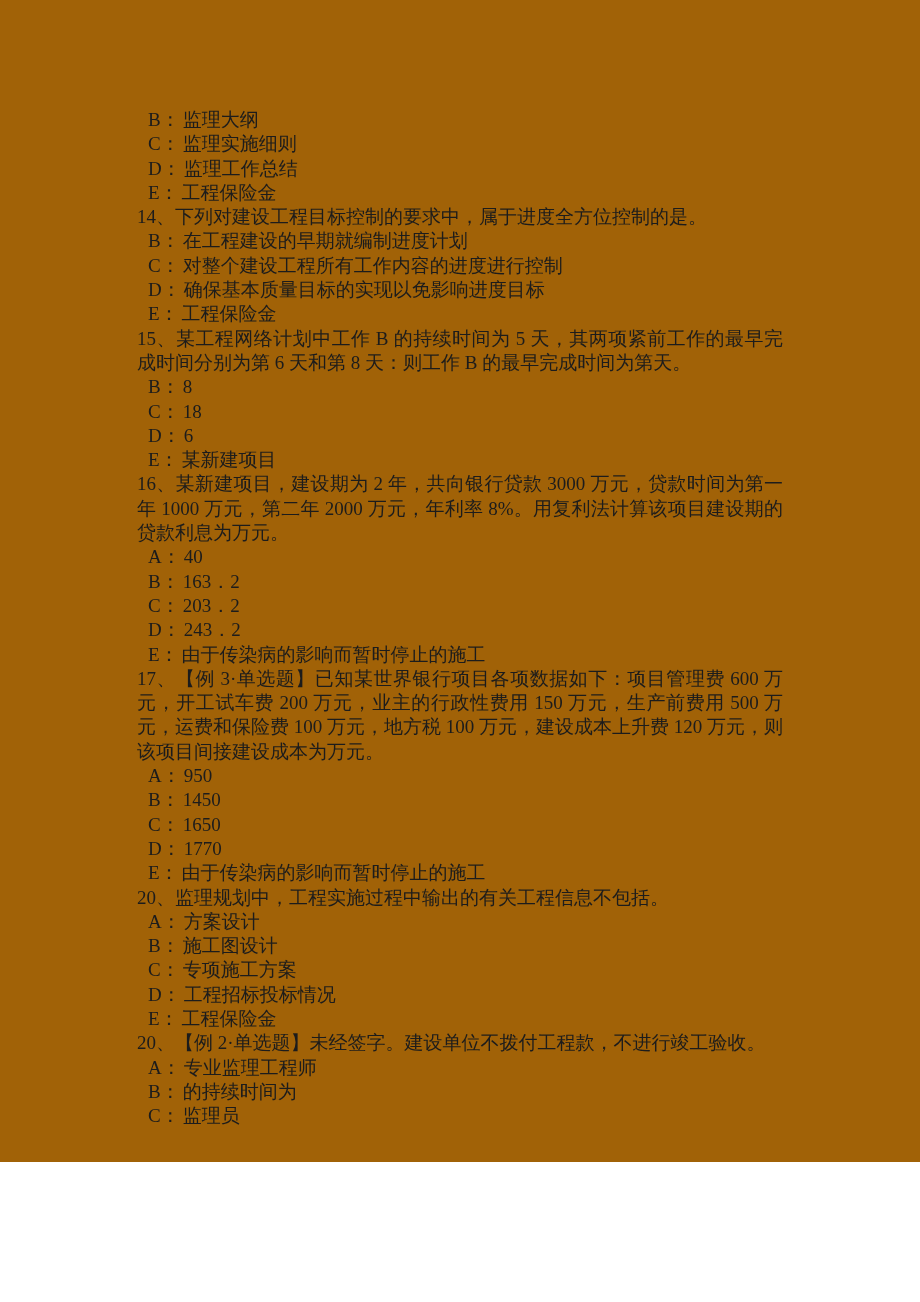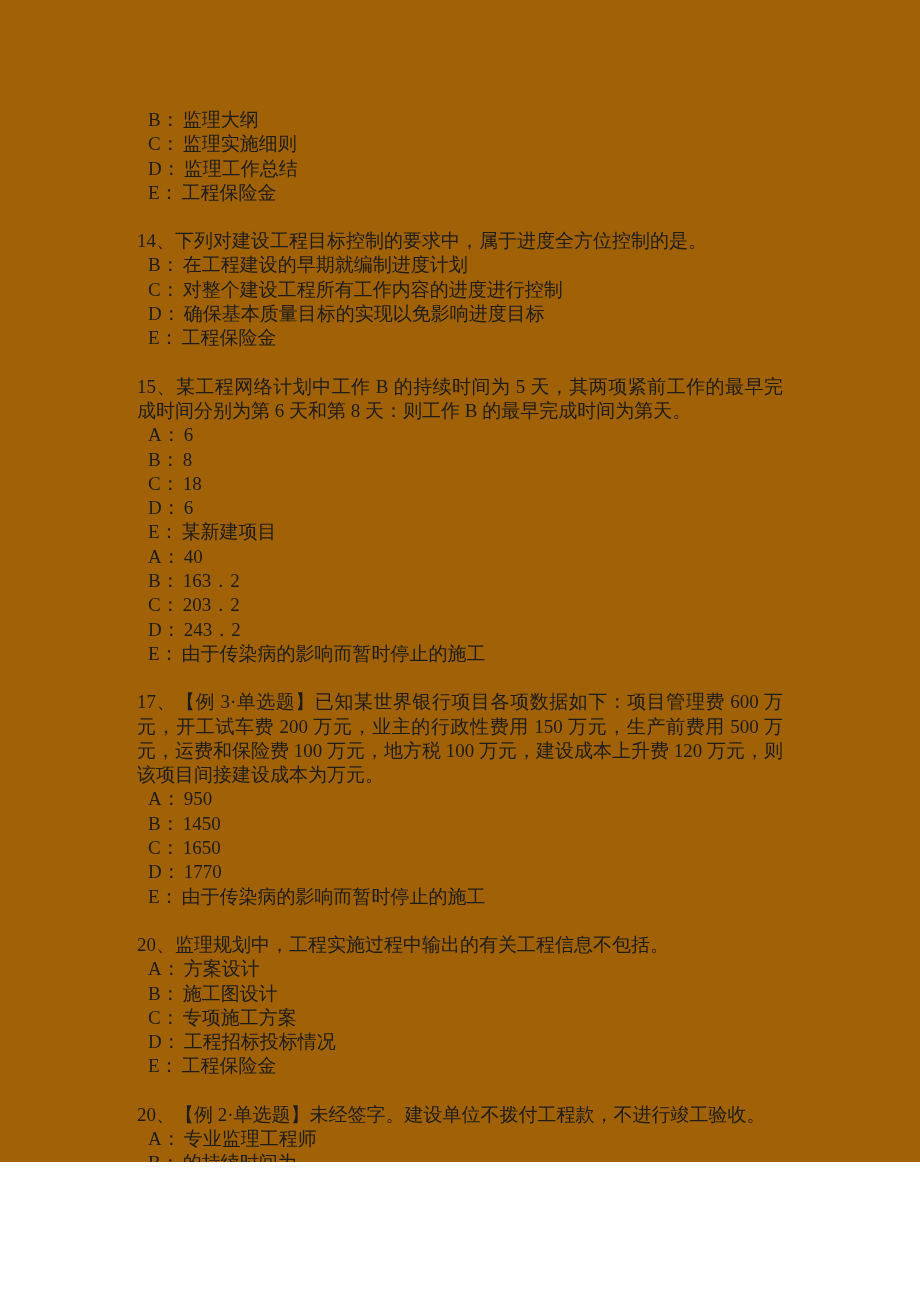--- a/index.html
+++ b/index.html
@@ -26,21 +26,20 @@
     line-height: 24.3px;
   }
   .block {
     margin: 0;
     padding: 0;
   }
   .question {
     text-align: justify;
     text-justify: inter-character;
     word-break: break-all;
-    margin-top: 24px;
   }
   .option {
     padding-left: 11px;
     white-space: nowrap;
   }
   .opt-label {
     display: inline;
   }
   .opt-sep {
     display: inline;
@@ -58,25 +57,25 @@
       <div class="block option"><span class="opt-label">B</span><span class="opt-sep">：</span><span class="opt-text">监理大纲</span></div>
       <div class="block option"><span class="opt-label">C</span><span class="opt-sep">：</span><span class="opt-text">监理实施细则</span></div>
       <div class="block option"><span class="opt-label">D</span><span class="opt-sep">：</span><span class="opt-text">监理工作总结</span></div>
       <div class="block option"><span class="opt-label">E</span><span class="opt-sep">：</span><span class="opt-text">工程保险金</span></div>
       <div class="block question">14、下列对建设工程目标控制的要求中，属于进度全方位控制的是。</div>
       <div class="block option"><span class="opt-label">B</span><span class="opt-sep">：</span><span class="opt-text">在工程建设的早期就编制进度计划</span></div>
       <div class="block option"><span class="opt-label">C</span><span class="opt-sep">：</span><span class="opt-text">对整个建设工程所有工作内容的进度进行控制</span></div>
       <div class="block option"><span class="opt-label">D</span><span class="opt-sep">：</span><span class="opt-text">确保基本质量目标的实现以免影响进度目标</span></div>
       <div class="block option"><span class="opt-label">E</span><span class="opt-sep">：</span><span class="opt-text">工程保险金</span></div>
       <div class="block question">15、某工程网络计划中工作 B 的持续时间为 5 天，其两项紧前工作的最早完成时间分别为第 6 天和第 8 天：则工作 B 的最早完成时间为第天。</div>
-      <div class="block option"><span class="opt-label">A</span><span class="opt-sep">：</span><span class="opt-text">6</span></div>
       <div class="block option"><span class="opt-label">B</span><span class="opt-sep">：</span><span class="opt-text">8</span></div>
       <div class="block option"><span class="opt-label">C</span><span class="opt-sep">：</span><span class="opt-text">18</span></div>
       <div class="block option"><span class="opt-label">D</span><span class="opt-sep">：</span><span class="opt-text">6</span></div>
       <div class="block option"><span class="opt-label">E</span><span class="opt-sep">：</span><span class="opt-text">某新建项目</span></div>
+      <div class="block question">16、某新建项目，建设期为 2 年，共向银行贷款 3000 万元，贷款时间为第一年 1000 万元，第二年 2000 万元，年利率 8%。用复利法计算该项目建设期的贷款利息为万元。</div>
       <div class="block option"><span class="opt-label">A</span><span class="opt-sep">：</span><span class="opt-text">40</span></div>
       <div class="block option"><span class="opt-label">B</span><span class="opt-sep">：</span><span class="opt-text">163．2</span></div>
       <div class="block option"><span class="opt-label">C</span><span class="opt-sep">：</span><span class="opt-text">203．2</span></div>
       <div class="block option"><span class="opt-label">D</span><span class="opt-sep">：</span><span class="opt-text">243．2</span></div>
       <div class="block option"><span class="opt-label">E</span><span class="opt-sep">：</span><span class="opt-text">由于传染病的影响而暂时停止的施工</span></div>
       <div class="block question">17、【例 3·单选题】已知某世界银行项目各项数据如下：项目管理费 600 万元，开工试车费 200 万元，业主的行政性费用 150 万元，生产前费用 500 万元，运费和保险费 100 万元，地方税 100 万元，建设成本上升费 120 万元，则该项目间接建设成本为万元。</div>
       <div class="block option"><span class="opt-label">A</span><span class="opt-sep">：</span><span class="opt-text">950</span></div>
       <div class="block option"><span class="opt-label">B</span><span class="opt-sep">：</span><span class="opt-text">1450</span></div>
       <div class="block option"><span class="opt-label">C</span><span class="opt-sep">：</span><span class="opt-text">1650</span></div>
       <div class="block option"><span class="opt-label">D</span><span class="opt-sep">：</span><span class="opt-text">1770</span></div>

